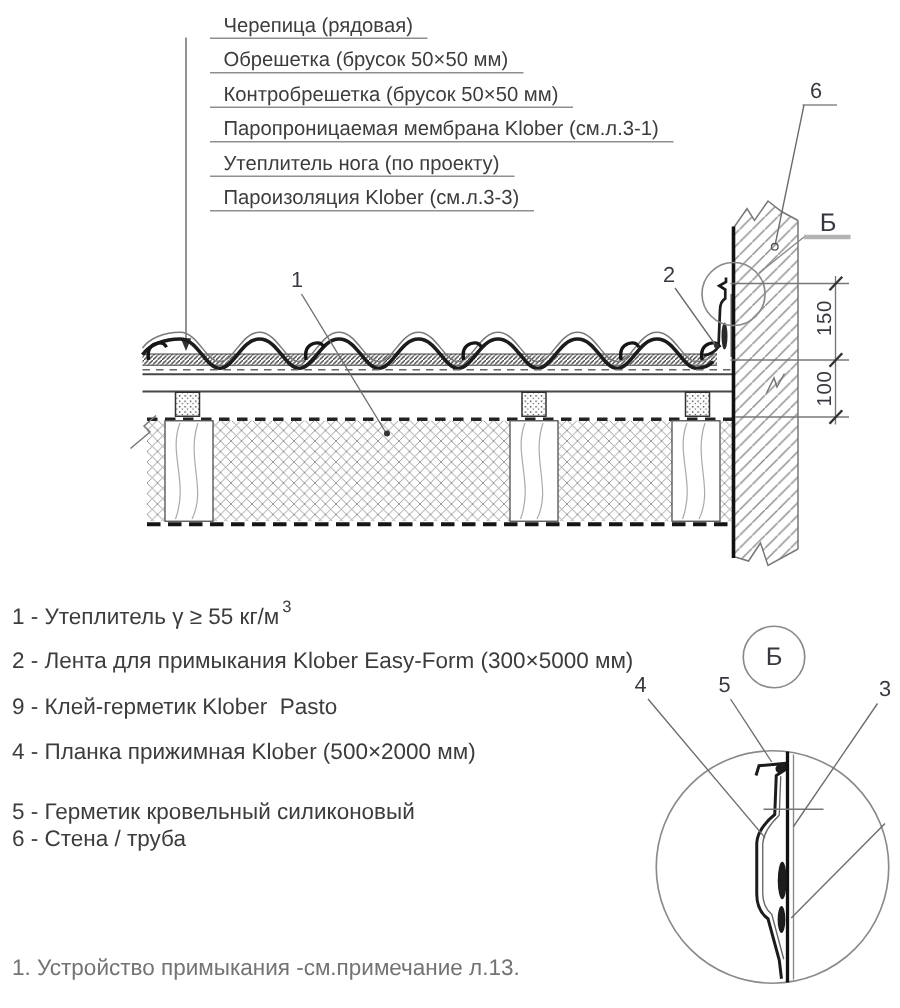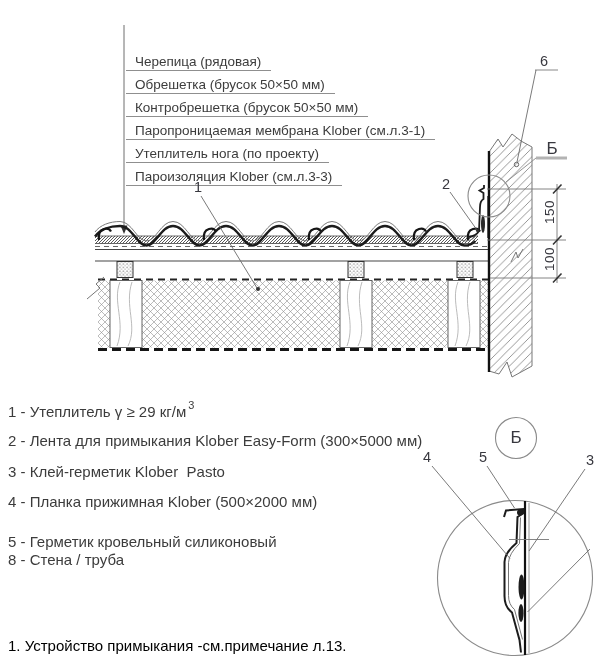--- a/index.html
+++ b/index.html
@@ -2,28 +2,27 @@
 <html><head>
 <meta charset="utf-8">
 <style>
   html,body{margin:0;padding:0;}
   body{
     width:600px;height:672px;position:relative;background:#fff;
     font-family:"Liberation Sans",sans-serif;color:#3c3c3c;overflow:hidden;
   }
   #linework{position:absolute;left:0;top:0;}
   .lab{
-    position:absolute;left:126px;font-size:13.5px;line-height:17px;
+    position:absolute;left:140px;font-size:13.5px;line-height:17px;
     padding:0 10px 0 9px;border-bottom:1px solid #8f8f8f;white-space:nowrap;
     color:#3c3c3c;
-    margin-top:45px;
   }
   .leg{position:absolute;left:8px;font-size:15px;line-height:17px;white-space:pre;color:#3c3c3c;}
   .leg sup{font-size:11px;position:relative;top:-2px;left:2px;}
-  .note{position:absolute;left:8px;font-size:15px;color:#000000;}
+  .note{position:absolute;left:8px;font-size:15px;color:#737373;}
   .co{position:absolute;width:22px;text-align:center;font-size:14.5px;color:#38383f;}
   .co-big{font-size:17px;width:26px;}
   .vdim{
     position:absolute;width:40px;height:14px;text-align:center;font-size:13.5px;
     transform:rotate(-90deg);color:#38383f;letter-spacing:.5px;
   }
 </style>
 </head>
 <body>
 
@@ -193,20 +192,20 @@
 <div class="co" style="left:533px;top:53px">6</div>
 <div class="co co-big" style="left:539px;top:139px">Б</div>
 <div class="co" style="left:416px;top:449px">4</div>
 <div class="co" style="left:472px;top:449px">5</div>
 <div class="co" style="left:579px;top:452px">3</div>
 <div class="co co-big" style="left:503px;top:428px">Б</div>
 
 <div class="vdim" style="left:529px;top:205px">150</div>
 <div class="vdim" style="left:529px;top:252px">100</div>
 
-<div class="leg" style="top:399px"><span>1 - Утеплитель γ ≥ 29 кг/м</span><sup>3</sup></div>
+<div class="leg" style="top:399px"><span>1 - Утеплитель γ ≥ 55 кг/м</span><sup>3</sup></div>
 <div class="leg" style="top:432px">2 - Лента для примыкания Klober Easy-Form (300×5000 мм)</div>
-<div class="leg" style="top:463px">3 - Клей-герметик Klober  Pasto</div>
+<div class="leg" style="top:463px">9 - Клей-герметик Klober  Pasto</div>
 <div class="leg" style="top:493px">4 - Планка прижимная Klober (500×2000 мм)</div>
 <div class="leg" style="top:533px">5 - Герметик кровельный силиконовый</div>
-<div class="leg" style="top:551px">8 - Стена / труба</div>
+<div class="leg" style="top:551px">6 - Стена / труба</div>
 
 <div class="note" style="top:637px">1. Устройство примыкания -см.примечание л.13.</div>
 
 </body></html>

